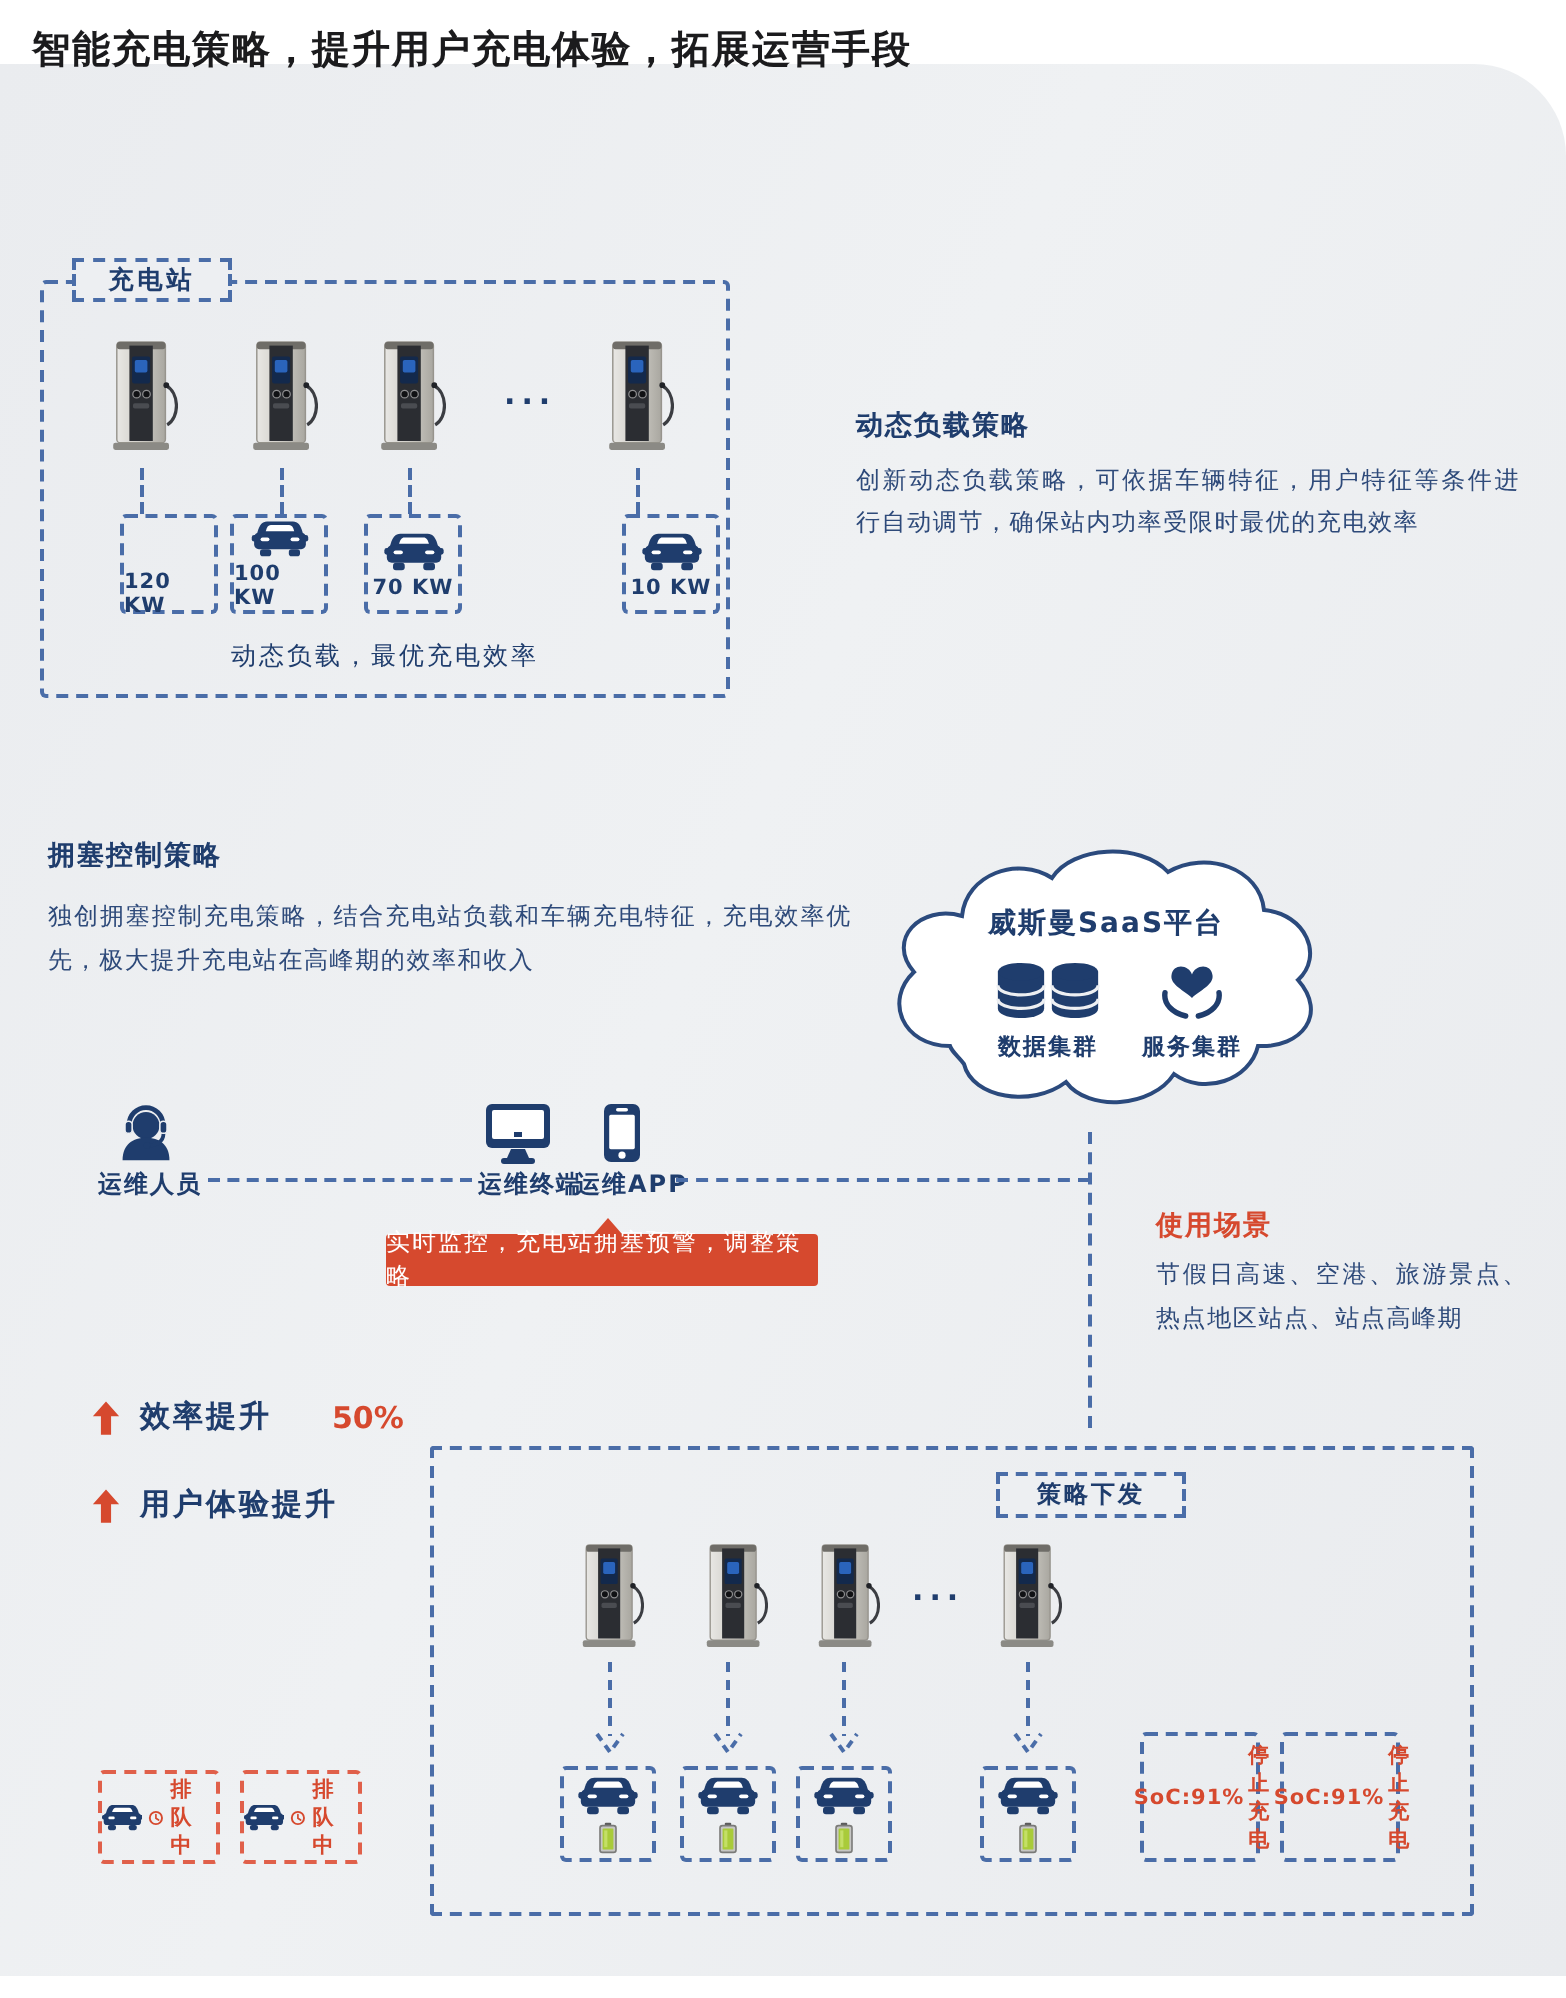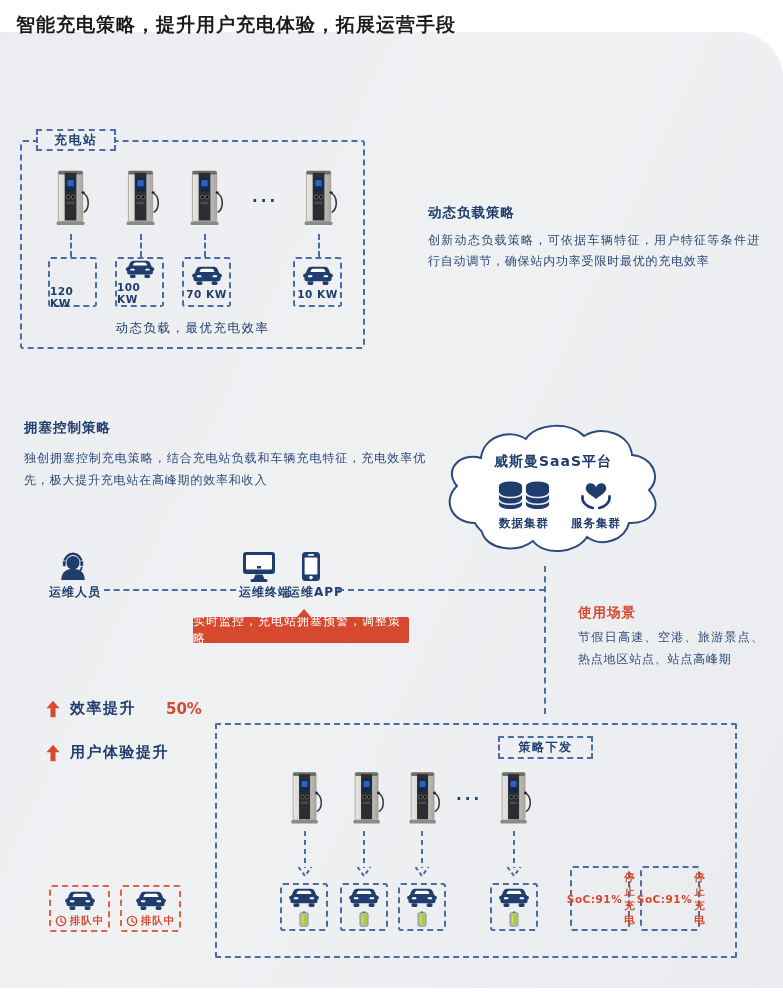--- a/index.html
+++ b/index.html
@@ -49,21 +49,21 @@
 
   .ops-label{position:absolute;font-size:12px;font-weight:700;color:var(--navy);letter-spacing:1px;}
 
   .benefit{position:absolute;display:flex;align-items:center;gap:10px;}
   .benefit-text{font-size:15px;font-weight:700;color:var(--navy);letter-spacing:1.5px;}
   .benefit-value{font-size:15px;font-weight:700;color:var(--red);margin-left:20px;}
 
   .car-cell{position:absolute;border:2px dashed var(--dash);border-radius:3px;
     display:flex;flex-direction:column;align-items:center;justify-content:center;gap:3px;}
   .queue-cell{position:absolute;border:2px dashed var(--red-dash);border-radius:3px;
-    display:flex;flex-direction:column;align-items:center;justify-content:center;gap:3px;background:transparent;}
+    display:flex;align-items:center;justify-content:center;gap:3px;background:transparent;}
   .queue-row{display:flex;align-items:center;gap:3px;}
   .queue-text{font-size:10.5px;font-weight:700;color:var(--red);letter-spacing:1px;}
   .soc-cell{position:absolute;border:2px dashed var(--dash);border-radius:3px;
     display:flex;flex-direction:row;align-items:center;justify-content:center;gap:2px;background:transparent;}
   .soc-text{font-size:10.5px;font-weight:700;color:var(--red);letter-spacing:0.5px;}
 
   .cloud-wrap{position:absolute;left:437px;top:420px;width:232px;height:155px;}
   .cloud-wrap svg.cloud-shape{position:absolute;left:0;top:0;}
   .cloud-title{position:absolute;left:0;top:33px;width:100%;text-align:center;
     font-size:14px;font-weight:700;color:var(--navy);letter-spacing:1px;}
@@ -186,39 +186,39 @@
   <svg class="icon" style="position:absolute;left:301px;top:167px;" width="36" height="62">
       <use href="#sym-charger"></use>
     </svg>
   <div class="ellipsis" style="left:252px;top:188px;">...</div>
 
   <div class="dash-v" style="left:70px;top:234px;height:23px;"></div>
   <div class="dash-v" style="left:140px;top:234px;height:23px;"></div>
   <div class="dash-v" style="left:204px;top:234px;height:23px;"></div>
   <div class="dash-v" style="left:318px;top:234px;height:23px;"></div>
 
-  <div class="kw-box" style="left:48px;top:257px;gap:30px;">
+  <div class="kw-box" style="left:60px;top:257px;gap:30px;">
     <svg width="30" height="21">
         <use href="#sym-car"></use>
       </svg>
     <span class="kw-label">120 KW</span>
   </div>
   <div class="kw-box" style="left:115px;top:257px;">
     <svg width="30" height="21">
         <use href="#sym-car"></use>
       </svg>
     <span class="kw-label">100 KW</span>
   </div>
   <div class="kw-box" style="left:182px;top:257px;">
     <svg width="30" height="21">
         <use href="#sym-car"></use>
       </svg>
     <span class="kw-label">70 KW</span>
   </div>
-  <div class="kw-box" style="left:293px;top:257px;">
+  <div class="kw-box" style="left:311px;top:257px;">
     <svg width="30" height="21">
         <use href="#sym-car"></use>
       </svg>
     <span class="kw-label">10 KW</span>
   </div>
 
   <div class="caption" style="left:20px;top:320px;width:345px;">动态负载，最优充电效率</div>
 
   <div class="sec-heading" style="left:428px;top:204px;">动态负载策略</div>
   <div class="sec-body" style="left:428px;top:230px;width:332px;">创新动态负载策略，可依据车辆特征，用户特征等条件进行自动调节，确保站内功率受限时最优的充电效率</div>

